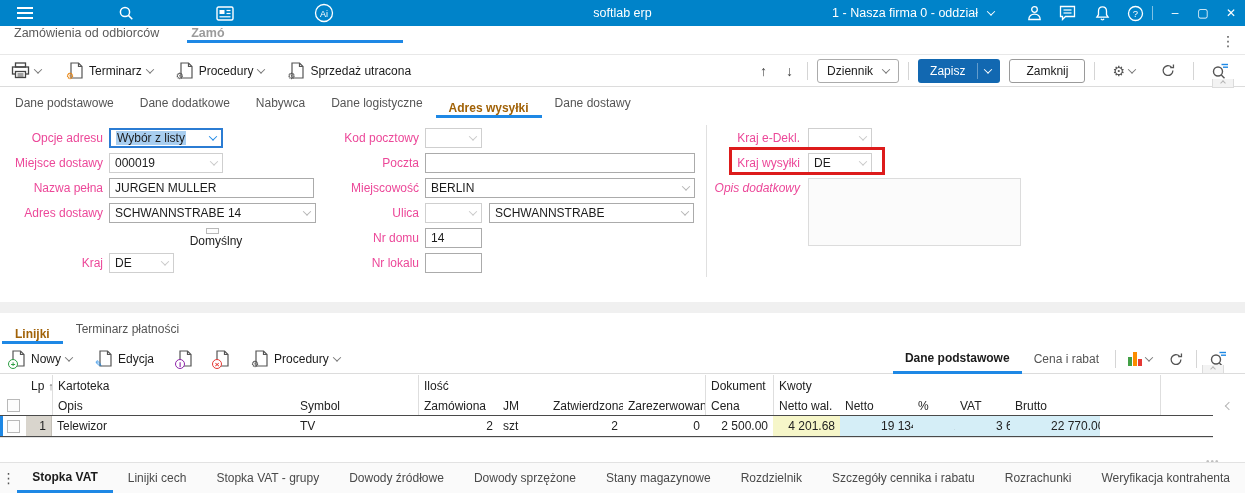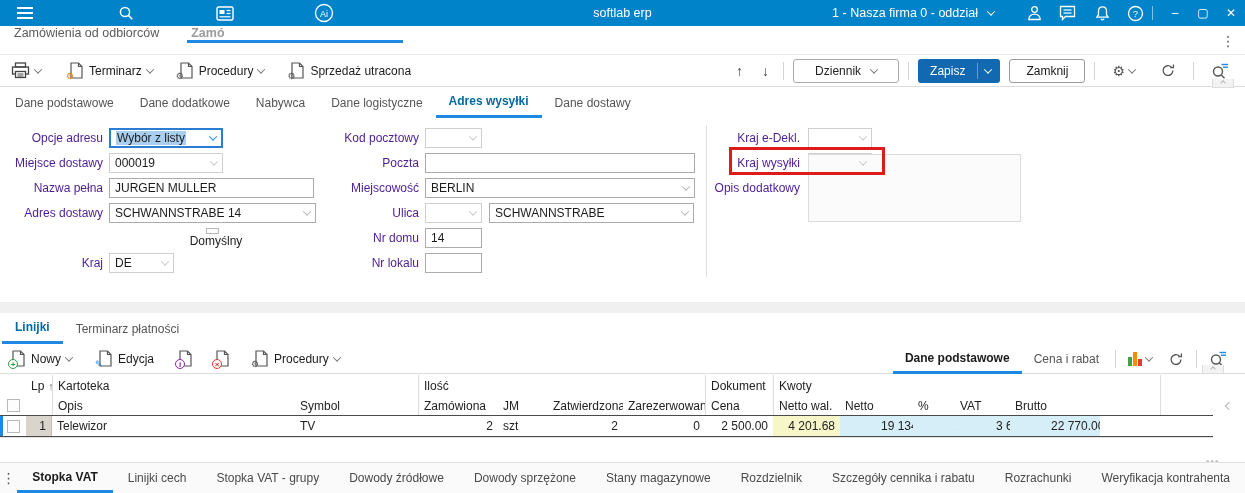--- a/index.html
+++ b/index.html
@@ -44,42 +44,42 @@
   .tbtn { display:flex; align-items:center; gap:5px; padding:0 7px; height:26px; color:#1b1b1b; cursor:pointer; white-space:nowrap; }
   .docico { position:relative; width:15px; height:17px; }
   .docico svg { display:block; }
   .badge { position:absolute; left:-3px; bottom:-2px; font-size:9px; line-height:9px; }
   .badge.circ { width:10px; height:10px; border-radius:50%; background:#fff; display:flex; align-items:center; justify-content:center;
     font-size:8px; font-weight:bold; }
   .mtb-right { position:absolute; right:8px; top:0; height:31px; display:flex; align-items:center; gap:9px; }
   .vsep { width:1px; height:18px; background:#d5d5d5; }
   .arrbtn { font-size:14px; color:#444; padding:0 5px; cursor:pointer; }
   .ddbtn { height:24px; border:1px solid #ababab; border-radius:3px; display:flex; align-items:center;
-    gap:10px; padding:0 21px; background:#fff; cursor:pointer; }
+    gap:10px; padding:0 9px; background:#fff; cursor:pointer; }
   .btn-save { height:24px; border-radius:3px; background:var(--save-button-bg,#1268B1); color:#fff;
     display:flex; align-items:center; cursor:pointer; }
   .btn-save .lbl { padding:0 12px; }
   .btn-save .cw { padding:0 9px 0 7px; height:16px; display:flex; align-items:center; border-left:1px solid rgba(255,255,255,.35); }
   .btn-plain { height:24px; border:1px solid #9a9a9a; border-radius:3px; background:#fff; color:#1b1b1b;
     display:flex; align-items:center; padding:0 16px; cursor:pointer; }
   .collapse-tab { position:absolute; width:22px; height:9px; background:#f3f3f3; border:1px solid #dcdcdc; border-top:none;
     display:flex; align-items:flex-start; justify-content:center; cursor:pointer; z-index:5; }
   .collapse-tab .chev { width:4px; height:4px; border-width:1.2px; margin-top:2px; }
 
   
   .formtabs { position:absolute; top:87px; left:0; width:1245px; height:31px; display:flex; align-items:stretch; padding-left:2px; }
   .ftab { padding:0 13px; display:flex; align-items:center; color:#555; cursor:pointer; }
-  .ftab.active { color:#0369a1; font-weight:bold; border-bottom:3px solid var(--accent,#1E88E5); }
+  .ftab.active { color:#a16207; font-weight:bold; border-bottom:3px solid var(--accent,#1E88E5);align-items:flex-end; }
 
   
   .formarea { position:absolute; top:118px; left:0; width:1245px; height:184px; background:#fff; }
   .fcol { position:absolute; }
   .frow { display:flex; align-items:center; height:20px; margin-bottom:5px; }
-  .frow.top { align-items:center; }
-  .flabel { text-align:right; margin-right:6px; color:#4c1d95; line-height:20px; white-space:nowrap; }
+  .frow.top { align-items:flex-start;font-style:italic; }
+  .flabel { text-align:right; margin-right:6px; color:#ec4899; line-height:20px; white-space:nowrap; }
   .ctrl { height:20px; border:1px solid #ababab; background:#fff; display:flex; align-items:center;
     padding:0 5px; font-size:12px; color:#1b1b1b; }
   .ctrl.select { justify-content:space-between; cursor:pointer; }
   .ctrl.dis { border-color:#cfcfcf; }
   .ctrl.dis .chev { border-color:#c9c9c9; }
   .ctrl.focus { border:2px solid #2B7CD3; }
   .selhl { background:var(--selection-bg,#A8CEF0); padding:0 1px; }
   .cb { width:13px; height:13px; border:1px solid #b9b9b9; background:#fdfdfd; display:inline-block; cursor:pointer; }
   .ta { border:1px solid #dcdcdc; background:#fbfbfb; }
   .vdivider { position:absolute; left:706px; top:7px; width:1px; height:152px; background:#e0e0e0; }

